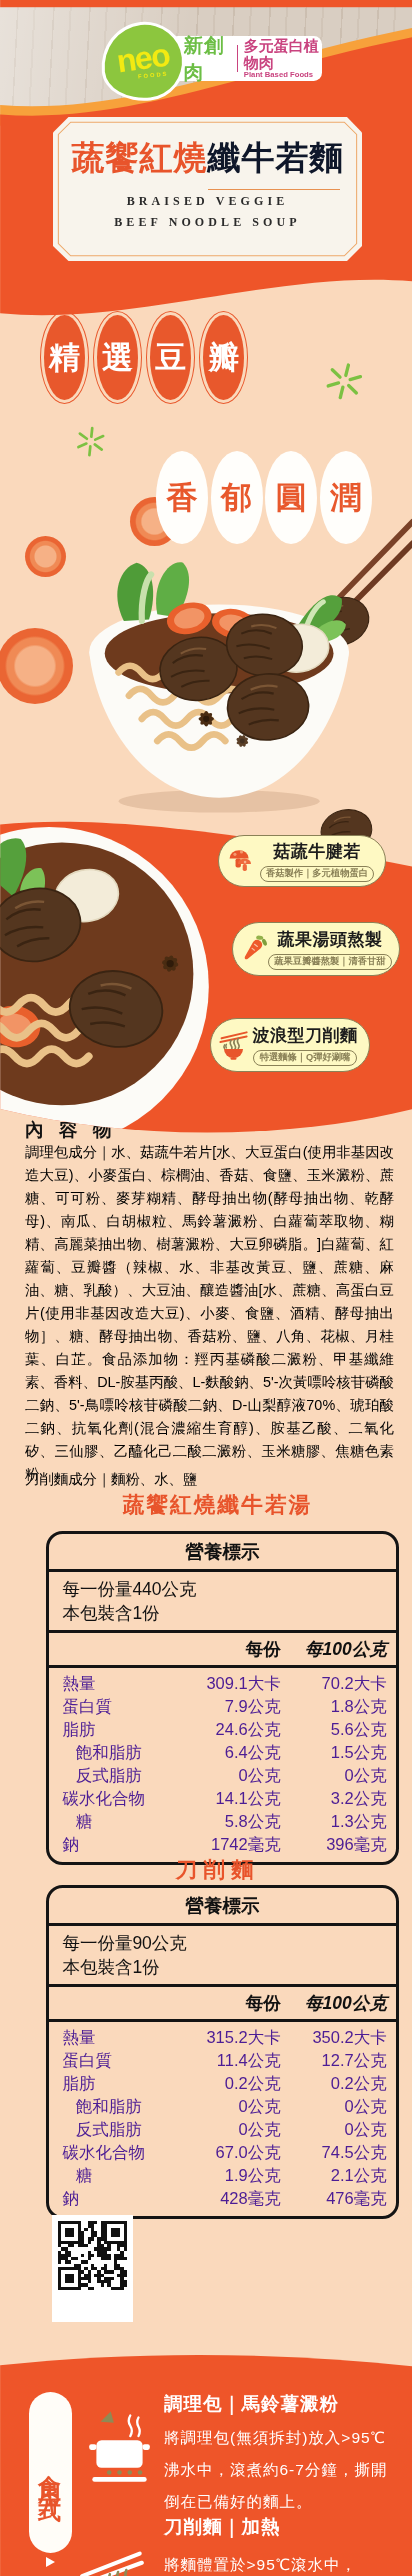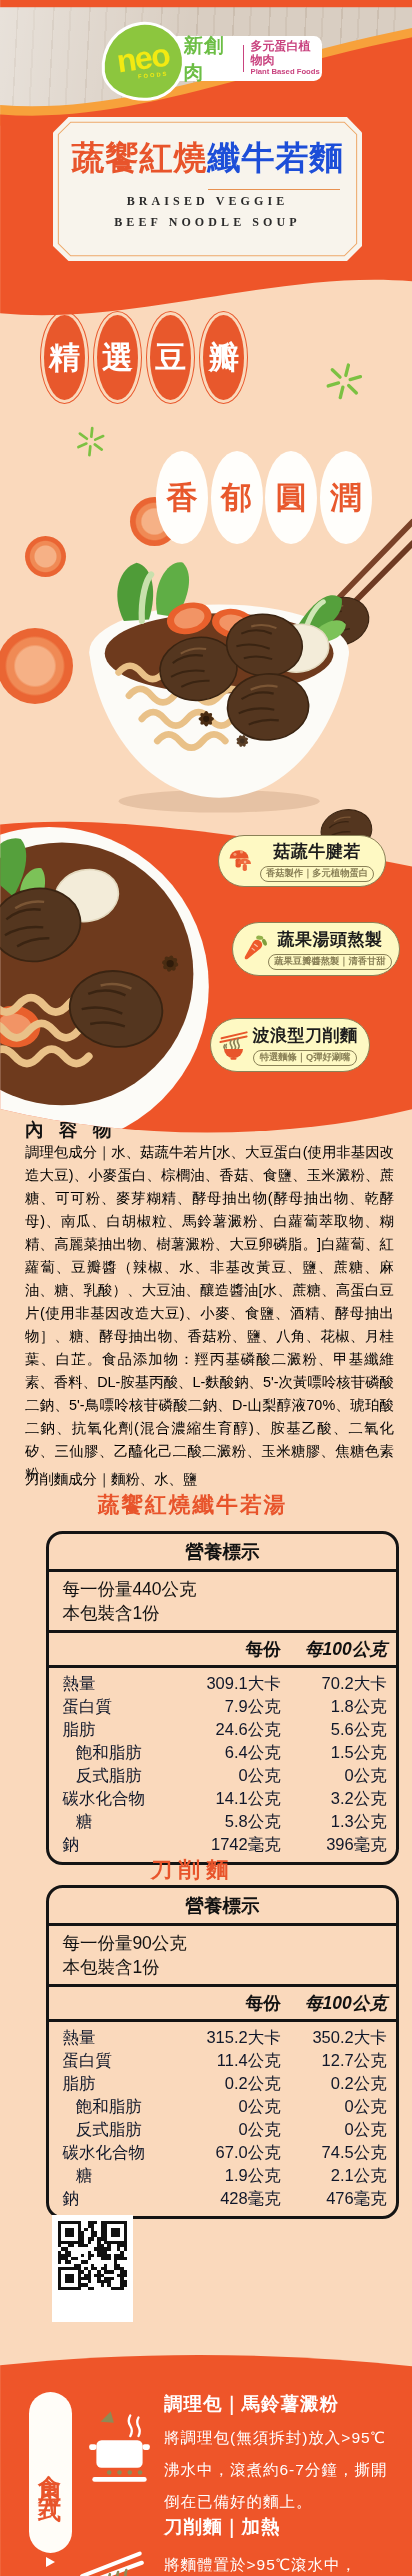--- a/index.html
+++ b/index.html
@@ -19,31 +19,31 @@
   #logo-blob{left:101px;top:21.6px;width:78px;height:73px;background:#8CC63E;
     border:3.1px solid #fff;border-radius:52% 48% 46% 54% / 58% 50% 50% 42%;
     transform:rotate(-6deg);display:flex;align-items:center;justify-content:center;flex-direction:column;z-index:6;}
   #logo-neo{color:#F2EA12;font-weight:800;font-size:32px;line-height:29px;letter-spacing:-1.5px;transform:rotate(-2deg);}
   #logo-foods{color:#F2EA12;font-weight:700;font-size:5.7px;letter-spacing:2.1px;margin-left:17.5px;}
   #brand-plate{left:170px;top:36px;width:152px;height:45px;background:#fff;border-radius:8.2px;
     display:flex;align-items:center;z-index:5;}
   #brand-zh{color:#6CBE45;font-size:19.6px;font-weight:800;letter-spacing:1px;margin-left:13.4px;}
   .plate-div{width:1.5px;height:27px;background:#C9437F;margin:0 6.2px 0 7.2px;}
   #brand-right{display:flex;flex-direction:column;line-height:1.15;}
-  #tagline-zh{color:#C9437F;font-size:12px;font-weight:800;}
+  #tagline-zh{color:#C9437F;font-size:15px;font-weight:800;}
   #tagline-en{color:#C9437F;font-size:7.7px;font-weight:700;}
 
   
   #title-box{left:53px;top:117px;width:309px;height:144px;background:#F8F4EC;
     clip-path:polygon(15.5px 0,294px 0,309px 15.5px,309px 129px,294px 144px,15.5px 144px,0 129px,0 15.5px);
     z-index:4;}
   #title-row{position:absolute;left:0;top:18.5px;width:100%;text-align:center;
     font-family:"Liberation Serif", serif;font-weight:700;font-size:33px;letter-spacing:1px;white-space:nowrap;}
   #title-row .t-orange{color:#E8542B;}
-  #title-row .t-black{color:#1d4ed8;}
+  #title-row .t-black{color:#0f172a;}
   #title-underline{position:absolute;left:155px;top:72px;width:132px;height:1px;background:#E89150;}
   .title-en{position:absolute;left:0;width:100%;text-align:center;color:#2B2B2B;
     font-family:"Liberation Serif", serif;font-weight:600;font-size:12px;letter-spacing:4.1px;}
   #title-en1{top:77px;} #title-en2{top:98px;}
 
   
   .oval-row{display:flex;z-index:3;}
   .oval{box-sizing:border-box;display:flex;align-items:center;justify-content:center;}
   .oval-orange{width:49px;height:93px;border:1.5px solid #E8582C;border-radius:50%;padding:3.1px;margin-right:4.1px;}
   .oval-orange .oval-in{width:100%;height:100%;border-radius:50%;background:#E8582C;
@@ -66,30 +66,30 @@
   .pill-badge{margin-top:2.6px;border:1px solid #8A8157;border-radius:10.3px;color:#8A8157;
     font-size:9.3px;font-weight:700;padding:0.5px 5.2px;white-space:nowrap;}
 
   
   #contents-heading{left:25px;top:1117px;font-size:18.5px;font-weight:800;color:#121212;letter-spacing:5.2px;}
   .ingredients{left:25px;width:369px;font-size:14.4px;line-height:23px;color:#000000;text-align:justify;}
   #ingredients-retort{top:1141px;}
   #ingredients-noodle{top:1468px;}
 
   
-  .ntable-heading{left:0;width:385px;text-align:center;color:#E8542B;font-weight:800;font-size:21.6px;letter-spacing:2.1px;z-index:3;}
+  .ntable-heading{left:0;width:385px;text-align:center;color:#E8542B;font-weight:800;font-size:21.6px;letter-spacing:2.1px;z-index:3;padding-left:25px;}
   .ntable{left:46px;width:353px;box-sizing:border-box;border:3.6px solid #141414;border-radius:16.5px;z-index:3;}
   .nt-title{text-align:center;font-weight:800;font-size:18.5px;color:#111;padding:5.2px 0 4.6px;border-bottom:3.6px solid #141414;}
   .nt-serving{padding:5.2px 0 5.2px 13.4px;font-size:17.5px;line-height:24px;color:#111;border-bottom:3.6px solid #141414;}
   .nt-cols{display:flex;justify-content:flex-end;font-weight:800;font-size:17.5px;color:#111;
     padding:4.1px 9.3px 4.1px 13.4px;border-bottom:3.6px solid #141414;}
   .nt-cols .c1{width:98px;text-align:right;}
   .nt-cols .c2{width:106px;text-align:right;font-style:italic;}
   .nt-rows{padding:4.1px 0 5.2px;}
-  .nt-row{display:flex;padding:0 9.3px 0 13.4px;font-size:16.5px;line-height:23px;color:#0f172a;}
+  .nt-row{display:flex;padding:0 9.3px 0 13.4px;font-size:16.5px;line-height:23px;color:#4c1d95;}
   .nt-row .lbl{flex:1;text-align:left;}
   .nt-row.ind .lbl{padding-left:13.4px;}
   .nt-row .v1{width:98px;text-align:right;}
   .nt-row .v2{width:106px;text-align:right;}
 
   
   #qr-tile{left:52px;top:2215px;width:81px;height:107px;background:#fff;z-index:3;}
   #vegan-badge{left:190px;top:2223px;width:171px;height:101px;background:#E8542B;
     border-radius:33px 5.2px 33px 5.2px;display:flex;flex-direction:column;align-items:center;justify-content:center;z-index:3;}
   #vegan-zh{color:#fff;font-size:42px;font-weight:800;letter-spacing:5.2px;line-height:45px;}

